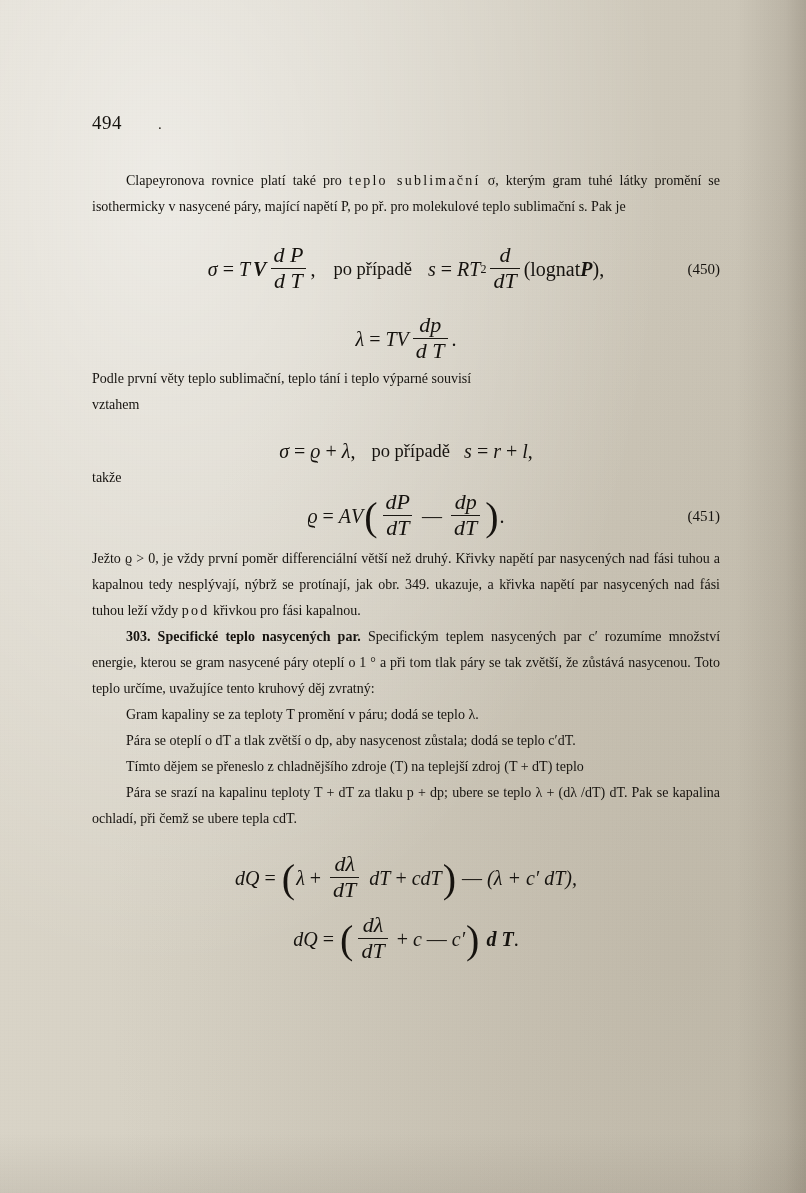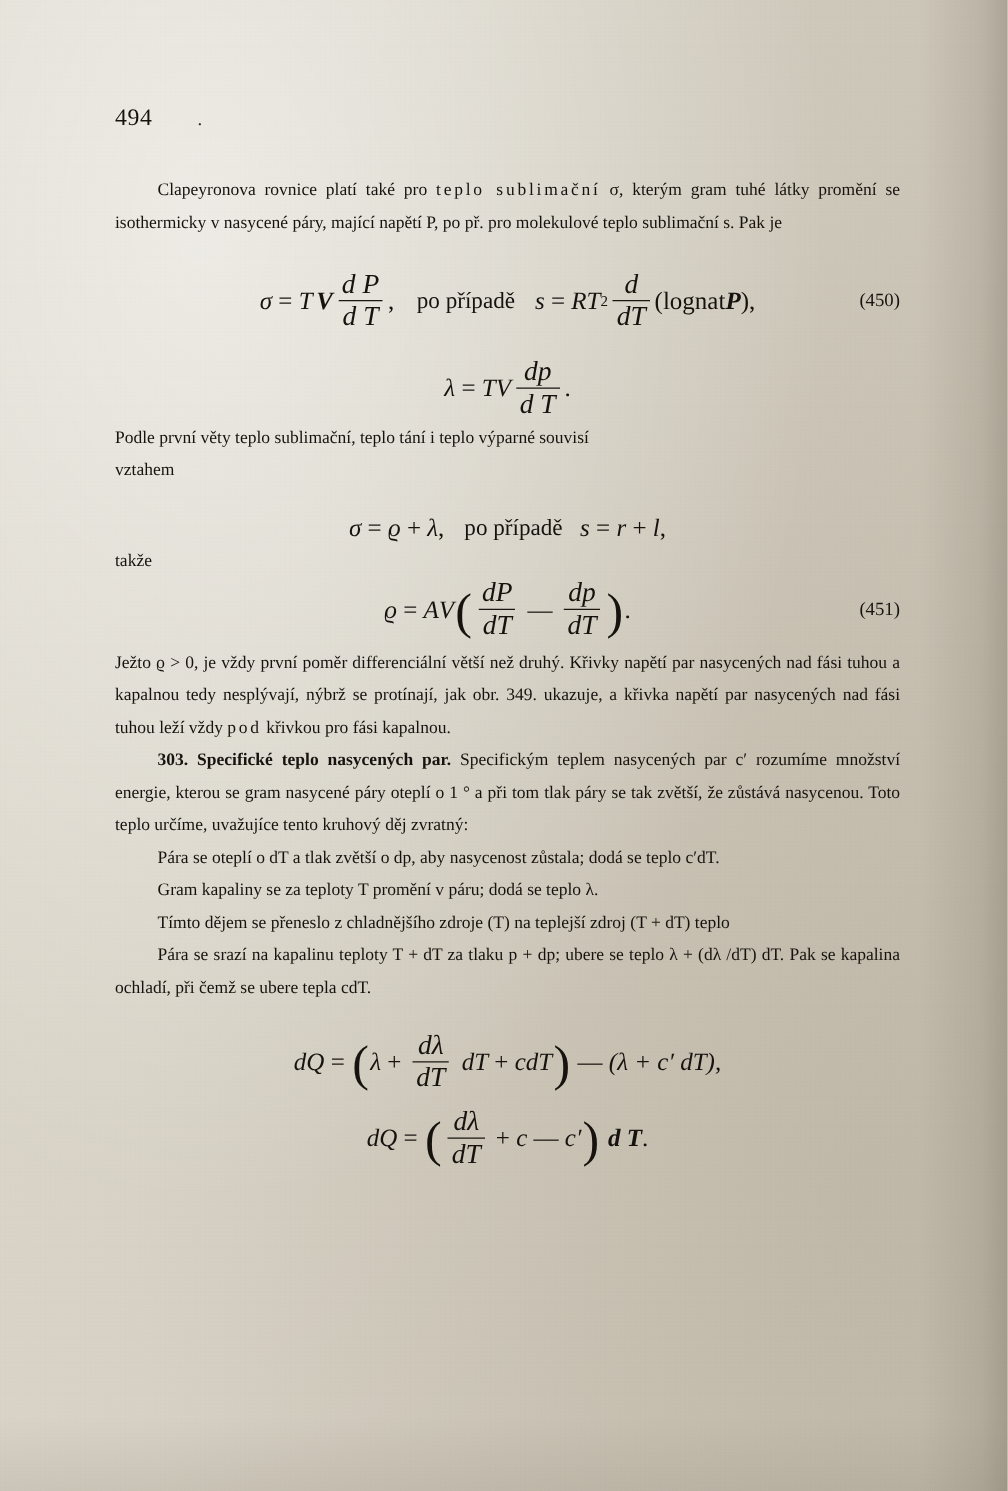--- a/index.html
+++ b/index.html
@@ -43,21 +43,21 @@
     position: absolute;
     left: 0; bottom: 0;
     width: 806px; height: 60px;
     background: linear-gradient(to bottom, rgba(120,110,95,0) 0%, rgba(120,110,95,0.14) 100%);
     pointer-events: none;
   }
 
   .content {
     position: absolute;
     left: 92px;
-    top: 84px;
+    top: 112px;
     width: 628px;
   }
 
   .folio {
     font-size: 19px;
     letter-spacing: 0.5px;
     margin-bottom: 34px;
     position: relative;
   }
   .folio .dot {
@@ -238,22 +238,22 @@
       <span>Ježto ϱ &gt; 0, je vždy první poměr differenciální větší než druhý. Křivky napětí par nasycených nad fási tuhou a kapalnou tedy nesplývají, nýbrž se protínají, jak obr. 349. ukazuje, a křivka napětí par nasycených nad fási tuhou leží vždy</span>
       <span class="sp">pod</span>
       <span>křivkou pro fási kapalnou.</span>
     </p>
 
     <p class="body indent gap-l">
       <span class="secnum">303. Specifické teplo nasycených par.</span>
       <span>Specifickým teplem nasycených par c′ rozumíme množství energie, kterou se gram nasycené páry oteplí o 1 ° a při tom tlak páry se tak zvětší, že zůstává nasycenou. Toto teplo určíme, uvažujíce tento kruhový děj zvratný:</span>
     </p>
 
+    <p class="body indent">Gram kapaliny se za teploty T promění v páru; dodá se teplo λ.</p>
     <p class="body indent">Pára se oteplí o dT a tlak zvětší o dp, aby nasycenost zůstala; dodá se teplo c′dT.</p>
-    <p class="body indent">Gram kapaliny se za teploty T promění v páru; dodá se teplo λ.</p>
     <p class="body indent">Tímto dějem se přeneslo z chladnějšího zdroje (T) na teplejší zdroj (T + dT) teplo</p>
     <p class="body indent">Pára se srazí na kapalinu teploty T + dT za tlaku p + dp; ubere se teplo λ + (dλ /dT) dT. Pak se kapalina ochladí, při čemž se ubere tepla cdT.</p>
 
     <div class="mathline gap-s" style="height:60px;">
       <span class="m-it">dQ</span>
       <span class="op">=</span>
       <span class="paren-big">(</span>
       <span class="m-it">λ</span>
       <span class="op">+</span>
       <span class="frac">

